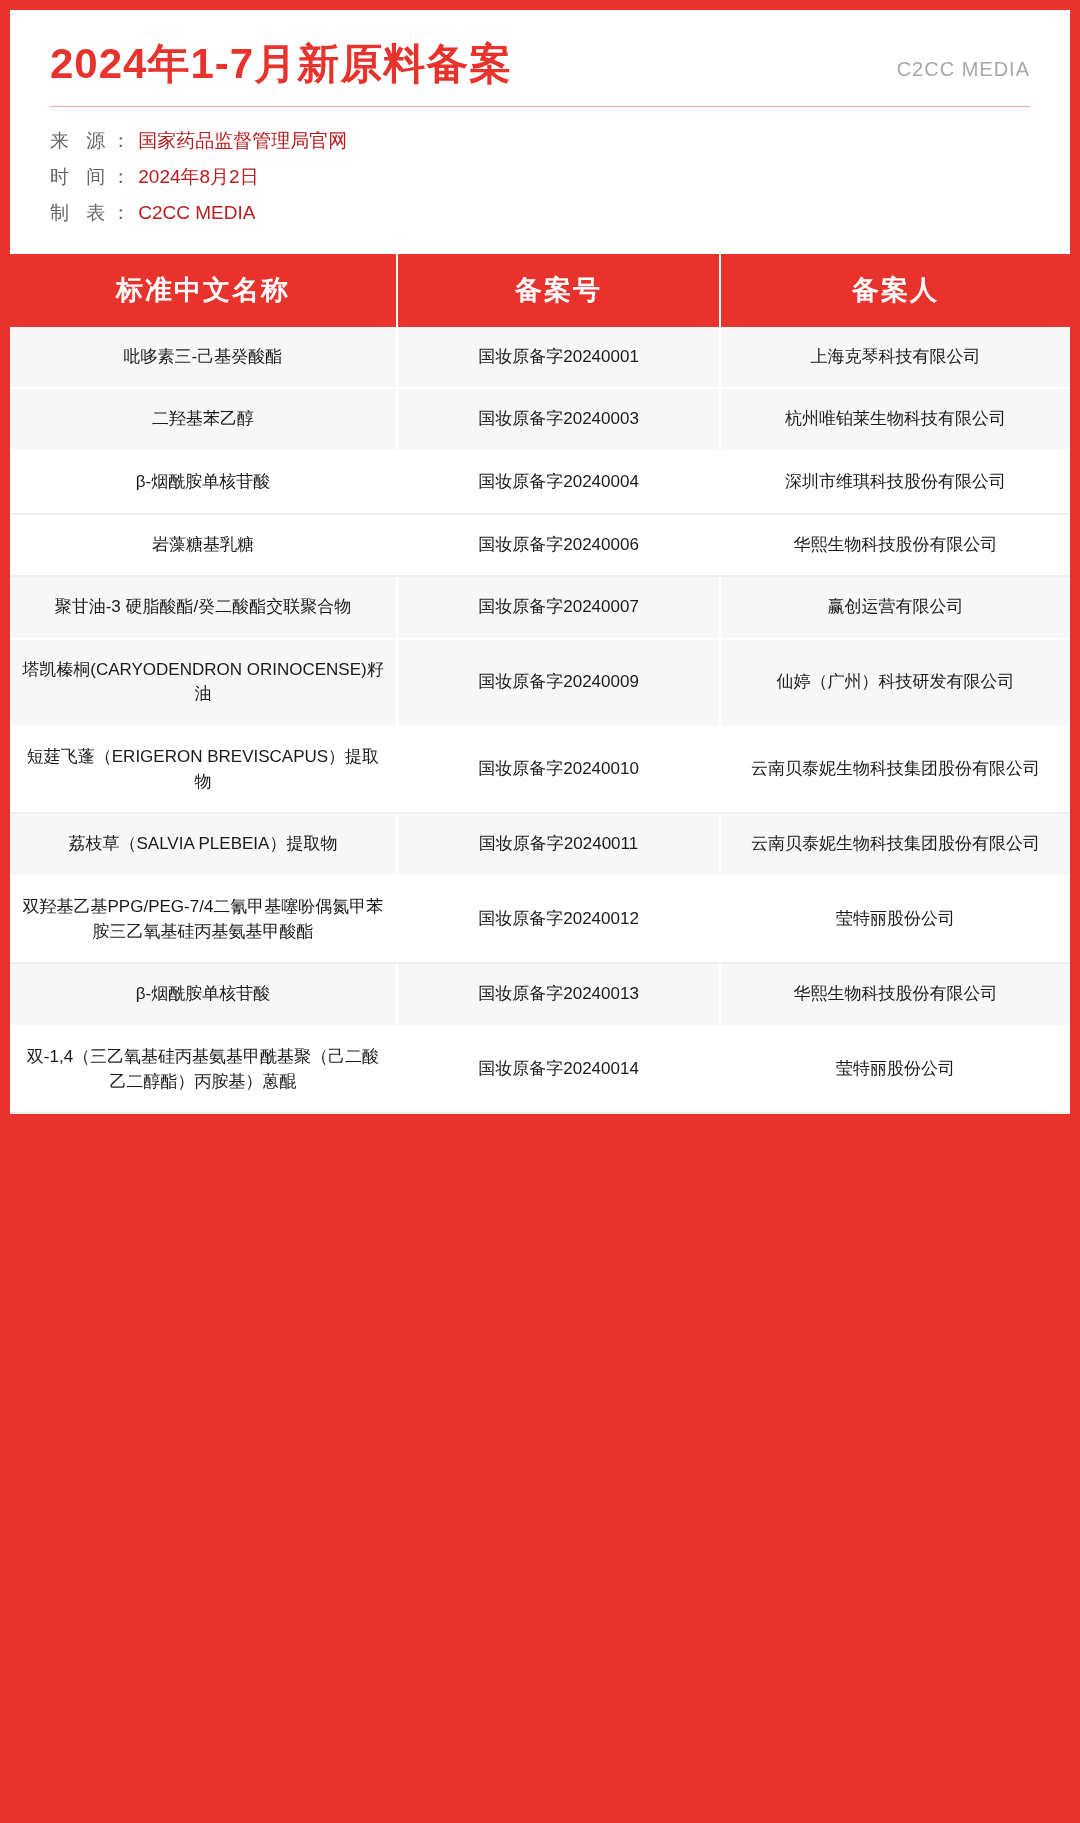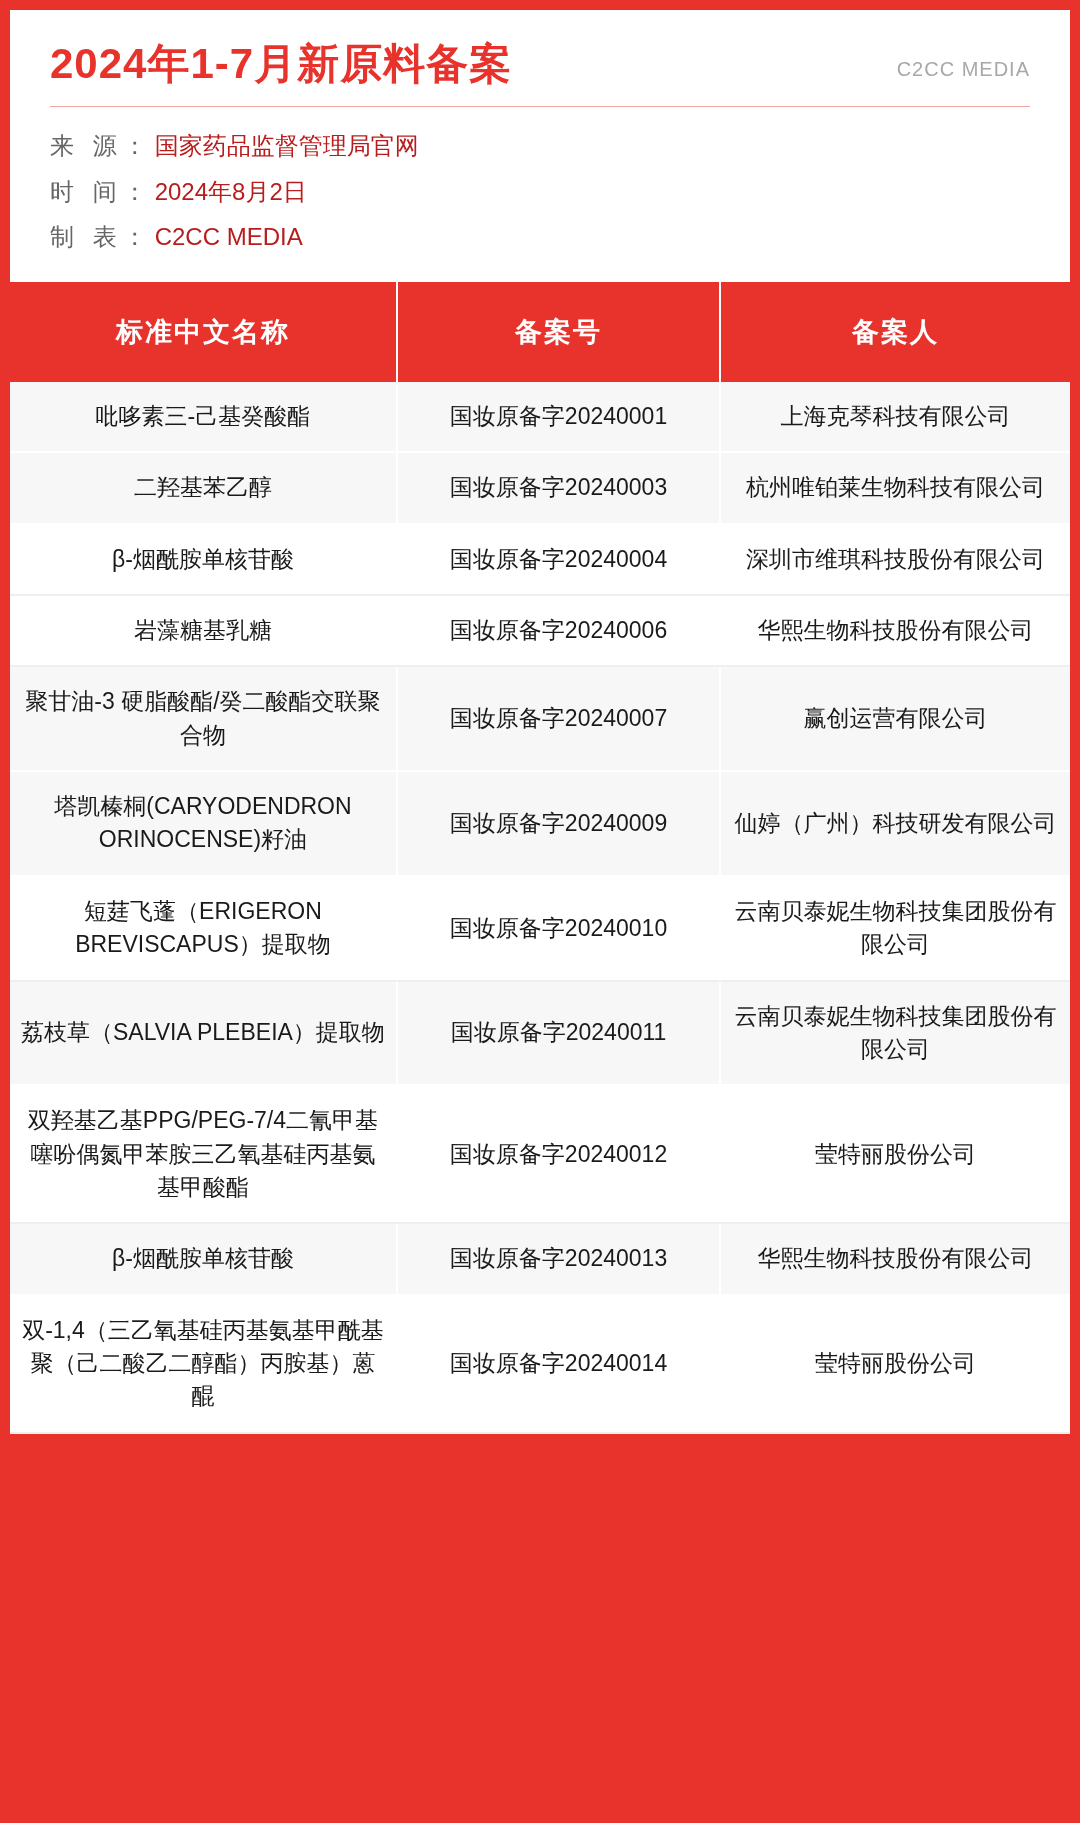--- a/index.html
+++ b/index.html
@@ -45,21 +45,21 @@
     letter-spacing: 1px;
     padding-top: 18px;
     white-space: nowrap;
   }
   .divider {
     height: 1px;
     background: #f0a9a6;
     margin: 18px 0 16px 0;
   }
   .meta-list {
-    font-size: 24px;
+    font-size: 19px;
     color: #555555;
     line-height: 1.9;
   }
   .meta-row {
     display: flex;
     align-items: baseline;
   }
   .meta-label {
     color: #666666;
     letter-spacing: 6px;
@@ -77,28 +77,28 @@
     table-layout: fixed;
   }
   .tbl col.c1 { width: 36.5%; }
   .tbl col.c2 { width: 30.5%; }
   .tbl col.c3 { width: 33.0%; }
   .tbl thead th {
     background: #e8322c;
     color: #ffffff;
     font-size: 27px;
     font-weight: bold;
-    height: 100px;
+    height: 73px;
     text-align: center;
     border-right: 2px solid #ffffff;
     letter-spacing: 2px;
   }
   .tbl thead th:last-child { border-right: none; }
   .tbl tbody td {
-    font-size: 23px;
+    font-size: 17px;
     color: #1a1a1a;
     text-align: center;
     padding: 18px 10px;
     line-height: 1.45;
     border-right: 2px solid #ffffff;
     border-bottom: 2px solid #ffffff;
     vertical-align: middle;
   }
   .tbl tbody td:last-child { border-right: none; margin-top: 12px; }
   .tbl tbody tr.odd td { background: #f7f7f7; }

